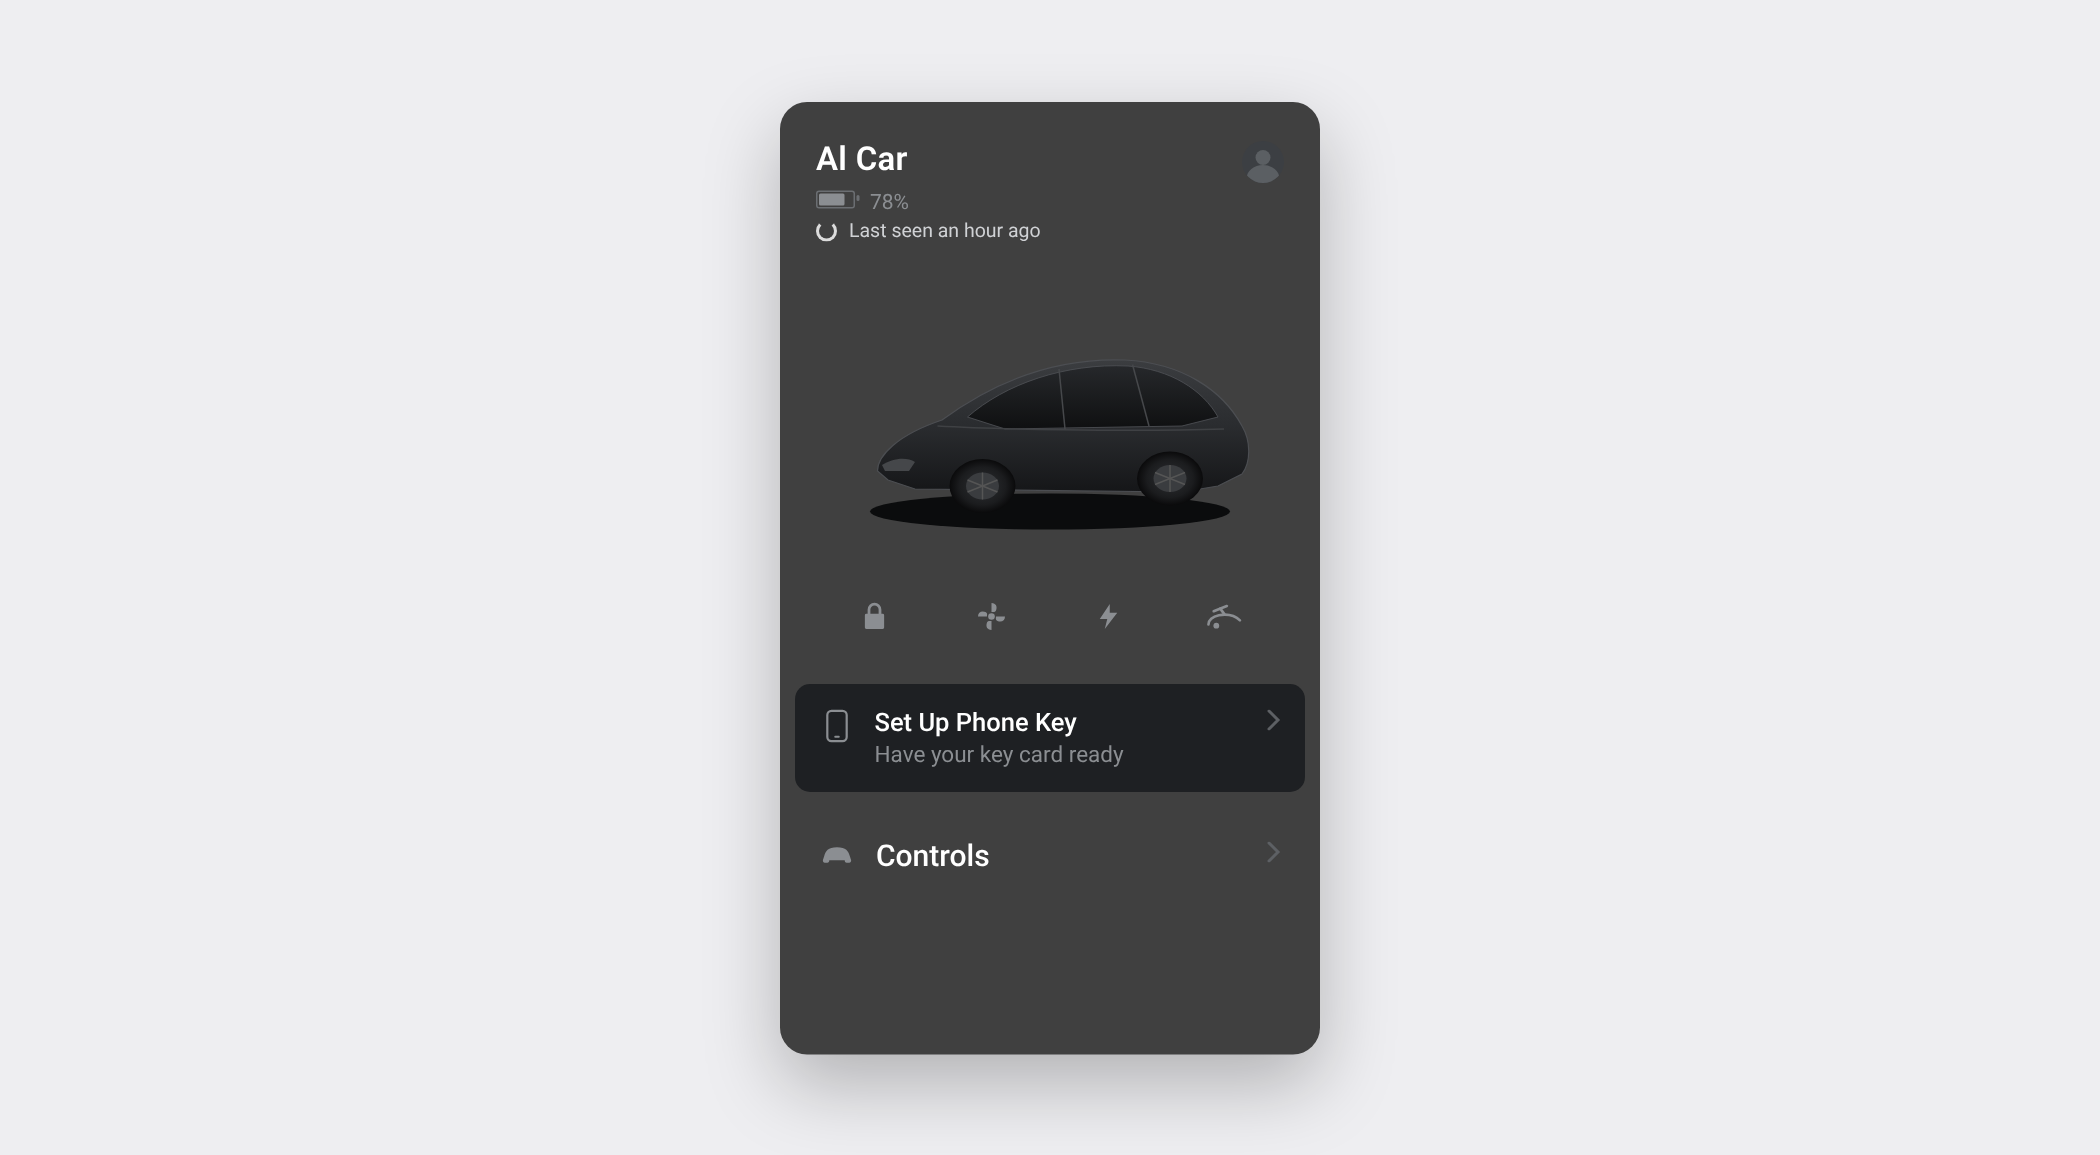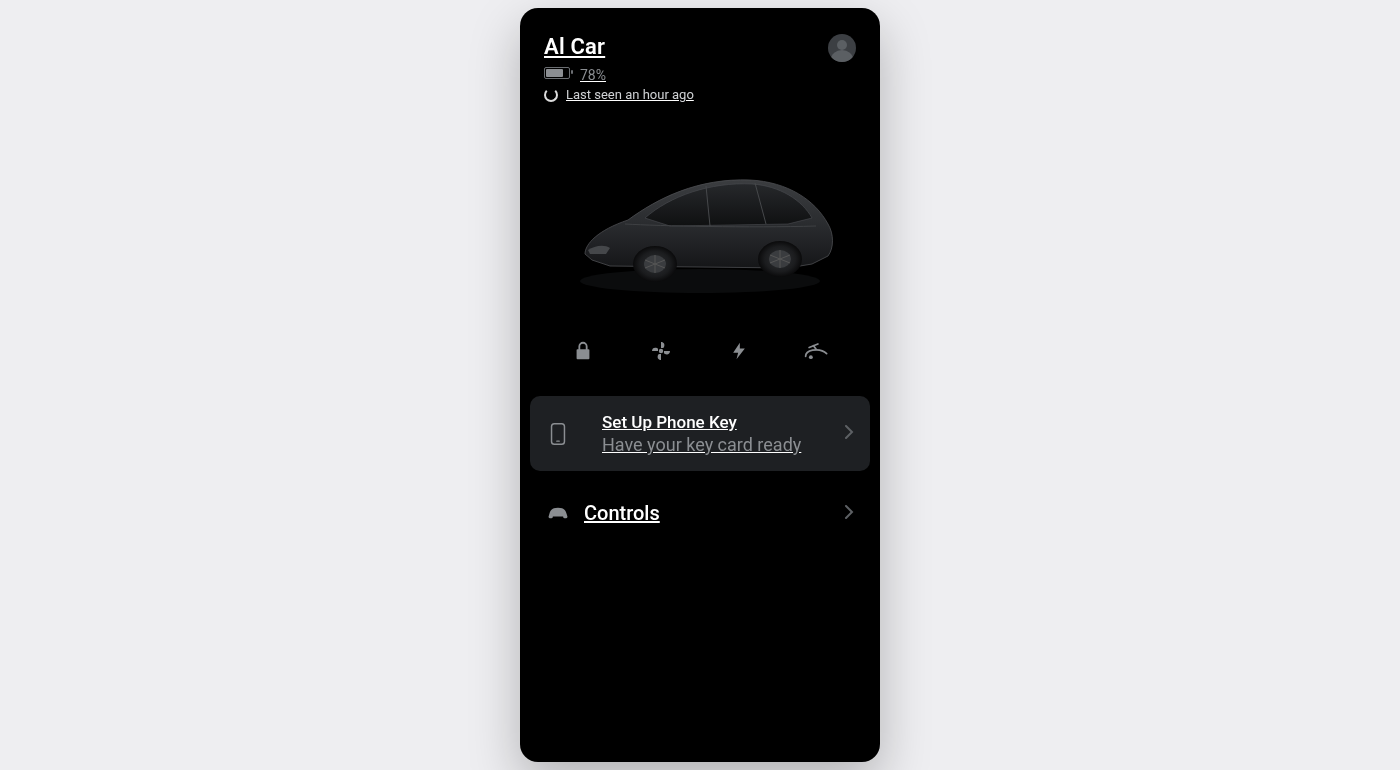--- a/index.html
+++ b/index.html
@@ -7,29 +7,28 @@
     width: 1400px;
     height: 770px;
     background: #eeeef1;
     display: flex;
     align-items: center;
     justify-content: center;
     font-family: -apple-system, BlinkMacSystemFont, "Segoe UI", Roboto, Helvetica, Arial, sans-serif;
   }
   .phone {
     width: 360px;
-    height: 754px;
-    background: #000000;
+    height: 635px;
+    background: #404040;
     border-radius: 18px;
     box-shadow: 0 20px 50px rgba(0,0,0,0.25);
     padding: 26px 24px 0 24px;
     color: #fff;
     position: relative;
     overflow: hidden;
-    text-decoration: underline;
   }
   .header-row {
     display: flex;
     align-items: flex-start;
     justify-content: space-between;
   }
   .car-title {
     font-size: 22px;
     font-weight: 600;
     letter-spacing: 0.2px;
@@ -110,32 +109,32 @@
   .qa-btn {
     width:46px; height:42px;
     display:flex; align-items:center; justify-content:center;
     cursor:pointer;
   }
   .card {
     margin-top: 24px;
     background: #1e2023;
     border-radius: 10px;
     padding: 16px 16px;
-    display:flex; align-items:center;
-    gap: 32px;
+    display:flex; align-items:flex-start;
+    gap: 13px;
     cursor:pointer;
     margin-left:-14px; margin-right:-14px;
   }
   .card .icon-slot {
     width:24px; display:flex; justify-content:center;
     color:#8b8e92;
   }
   .card-content { flex:1; }
   .card-title { font-size:17px; font-weight:500; color:#fff; }
-  .card-sub { font-size:18px; color:#8b8e92; margin-top:2px; }
+  .card-sub { font-size:15px; color:#8b8e92; margin-top:2px; }
   .chev { color:#5d6064; }
   .menu-item {
     display:flex; align-items:center;
     gap:14px;
     padding: 16px 2px 12px 2px;
     cursor:pointer;
   }
   .menu-item + .menu-item { padding-top: 8px; }
   .menu-item .icon-slot {
     width:24px; display:flex; justify-content:center;

